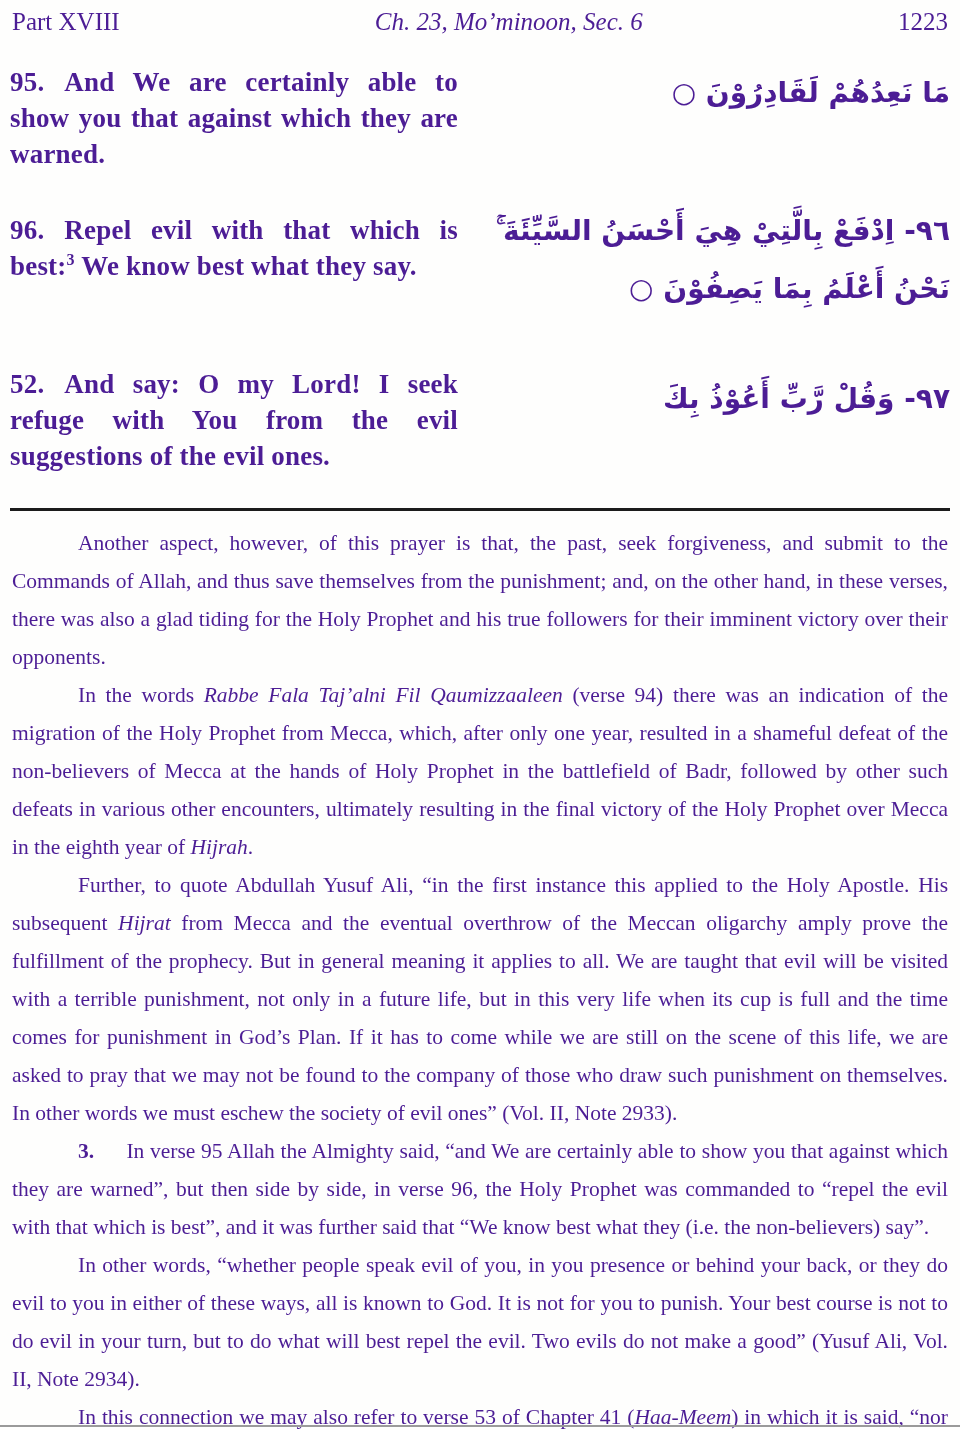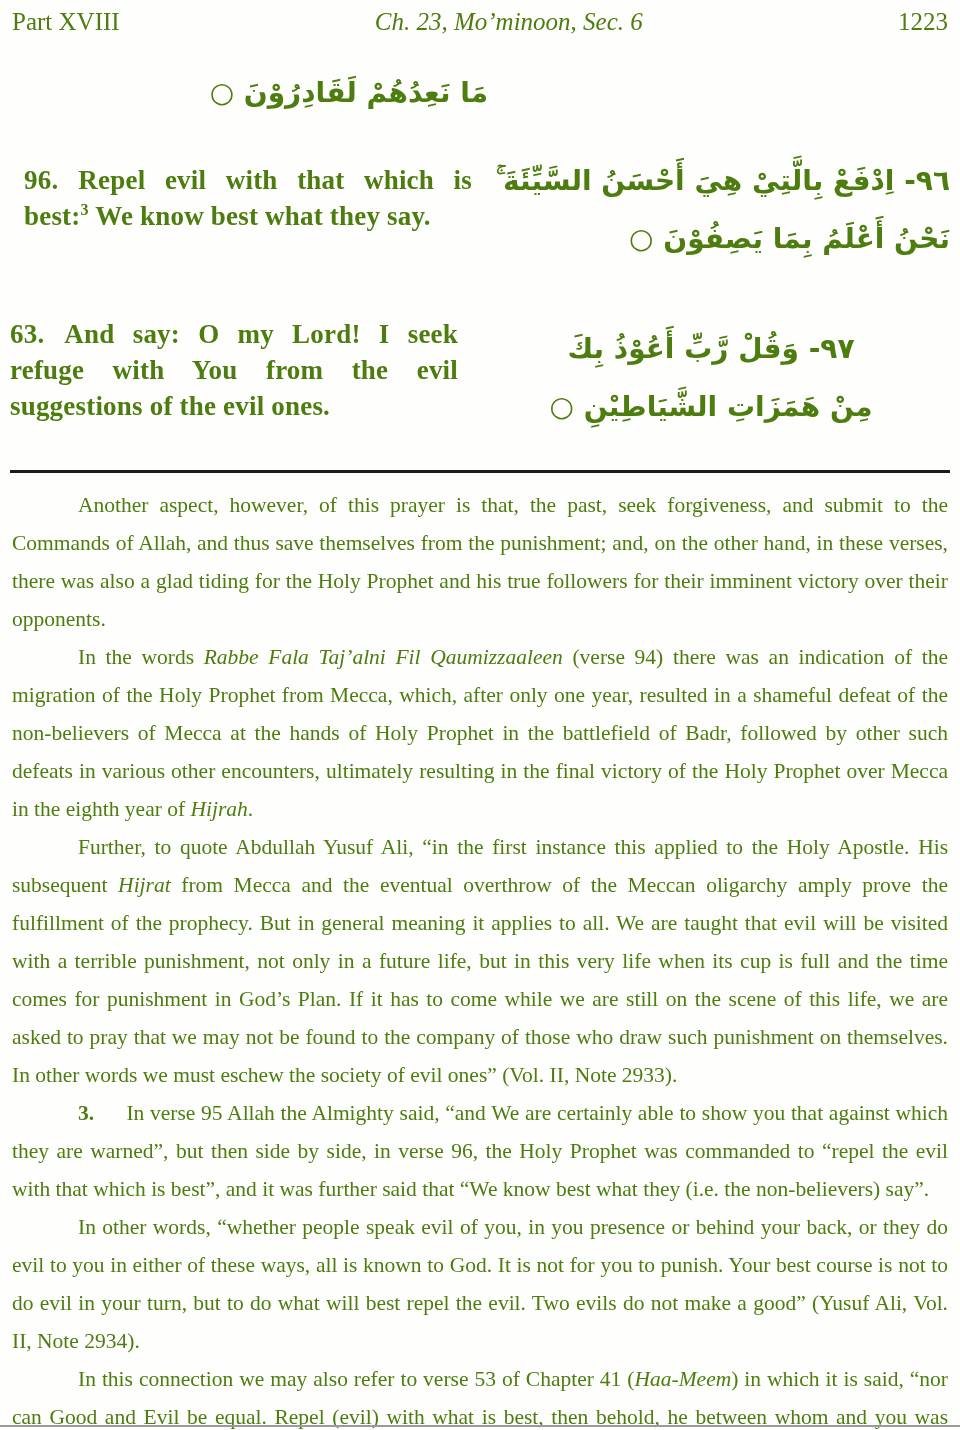--- a/index.html
+++ b/index.html
@@ -6,21 +6,21 @@
     margin: 0;
     padding: 0;
     background: #e8e8e8;
   }
   .page {
     position: relative;
     width: 960px;
     height: 1430px;
     margin: 0 auto;
     background: #fefefd;
-    color: #4d7c0f;
+    color: #4c1d95;
     font-family: "Liberation Serif", serif;
     box-sizing: border-box;
     padding: 8px 10px 0 10px;
     overflow: hidden;
   }
   
   .header {
     display: flex;
     justify-content: space-between;
     align-items: baseline;
@@ -52,24 +52,24 @@
     direction: rtl;
     text-align: right;
     font-family: "DejaVu Sans", sans-serif;
     font-weight: bold;
     font-size: 28px;
     line-height: 58px;
     margin: 0;
   }
   .verse-ar .ar-line { white-space: nowrap; }
   .v95 { margin-bottom: 40px; }
-  .v96 { margin-bottom: 48px; justify-content: flex-end; }
+  .v96 { margin-bottom: 48px; }
   .v96 .verse-ar { margin-top: -10px; }
   .v97 { margin-bottom: 34px; }
-  .v97 .verse-ar { margin-top: 4px; text-align: center; }
+  .v97 .verse-ar { margin-top: 4px; }
   .v98 .verse-ar { padding-top: 22px; }
   
   .divider {
     border: none;
     height: 3px;
     background: #1c1c1c;
     margin: 16px 0 13px 0;
   }
   
   .commentary {
@@ -100,36 +100,36 @@
 <div class="page">
 
   <div class="header">
     <span class="part">Part XVIII</span>
     <span class="chapter">Ch. 23, Mo’minoon, Sec. 6</span>
     <span class="pagenum">1223</span>
   </div>
 
   <div class="verses">
       <div class="verse-row v95">
+        <p class="verse-en"><span class="verse-num">95.</span><span>And We are certainly able to show you that against which they are warned.</span></p>
         <div class="verse-ar">
           <div class="ar-line">مَا نَعِدُهُمْ لَقَادِرُوْنَ ○</div>
         </div>
       </div>
       <div class="verse-row v96">
         <p class="verse-en"><span class="verse-num">96.</span><span>Repel evil with that which is best:</span><sup>3</sup><span> We know best what they say.</span></p>
         <div class="verse-ar">
           <div class="ar-line">٩٦- اِدْفَعْ بِالَّتِيْ هِيَ أَحْسَنُ السَّيِّئَةَ ۚ</div>
           <div class="ar-line">نَحْنُ أَعْلَمُ بِمَا يَصِفُوْنَ ○</div>
         </div>
       </div>
       <div class="verse-row v97">
-        <p class="verse-en"><span class="verse-num">63.</span><span>And say: O my Lord! I seek refuge with You from the evil suggestions of the evil ones.</span></p>
+        <p class="verse-en"><span class="verse-num">52.</span><span>And say: O my Lord! I seek refuge with You from the evil suggestions of the evil ones.</span></p>
         <div class="verse-ar">
           <div class="ar-line">٩٧- وَقُلْ رَّبِّ أَعُوْذُ بِكَ</div>
-          <div class="ar-line">مِنْ هَمَزَاتِ الشَّيَاطِيْنِ ○</div>
         </div>
       </div>
     </div>
 
   <hr class="divider">
 
   <div class="commentary">
       <p><span>Another aspect, however, of this prayer is that, the past, seek forgiveness, and submit to the Commands of Allah, and thus save themselves from the punishment; and, on the other hand, in these verses, there was also a glad tiding for the Holy Prophet and his true followers for their imminent victory over their opponents.</span></p>
       <p><span>In the words </span><i>Rabbe Fala Taj’alni Fil Qaumizzaaleen</i><span> (verse 94) there was an indication of the migration of the Holy Prophet from Mecca, which, after only one year, resulted in a shameful defeat of the non-believers of Mecca at the hands of Holy Prophet in the battlefield of Badr, followed by other such defeats in various other encounters, ultimately resulting in the final victory of the Holy Prophet over Mecca in the eighth year of </span><i>Hijrah</i><span>.</span></p>
       <p><span>Further, to quote Abdullah Yusuf Ali, “in the first instance this applied to the Holy Apostle. His subsequent </span><i>Hijrat</i><span> from Mecca and the eventual overthrow of the Meccan oligarchy amply prove the fulfillment of the prophecy. But in general meaning it applies to all. We are taught that evil will be visited with a terrible punishment, not only in a future life, but in this very life when its cup is full and the time comes for punishment in God’s Plan. If it has to come while we are still on the scene of this life, we are asked to pray that we may not be found to the company of those who draw such punishment on themselves. In other words we must eschew the society of evil ones” (Vol. II, Note 2933).</span></p>

